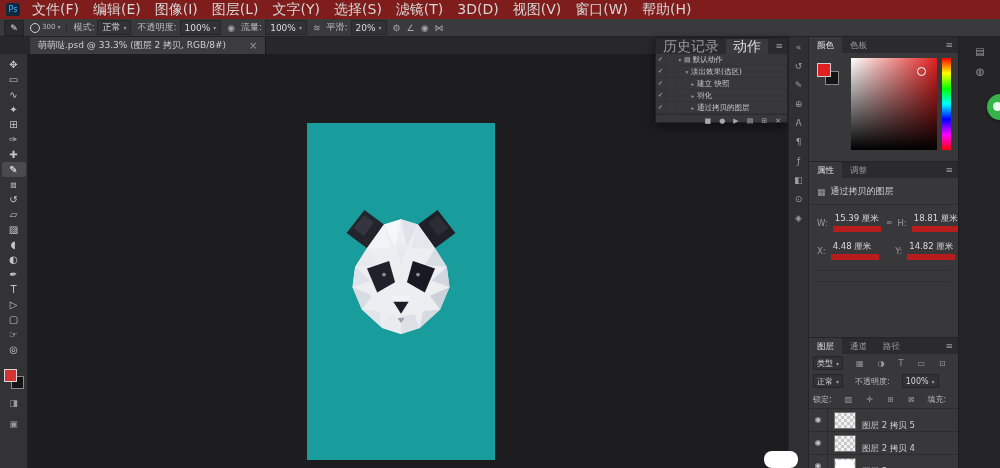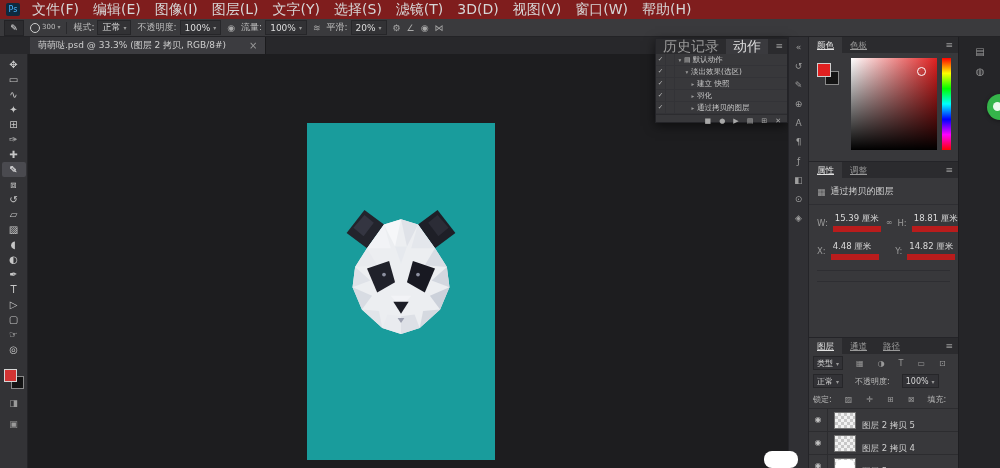--- a/index.html
+++ b/index.html
@@ -71,21 +71,21 @@
 
   
   #dockstrip{left:788px;top:37px;width:20px;height:431px;background:#303034;border-left:1px solid #242428;
     display:flex;flex-direction:column;align-items:center;padding-top:5px;gap:9px;box-sizing:border-box;}
   .dock-icon{font-size:9px;color:#9e9e9e;line-height:10px;}
 
   
   #panels{left:808px;top:37px;width:150px;height:431px;background:#38383b;border-left:1px solid #242428;
     box-sizing:border-box;}
   .panel-header{height:16px;background:#2b2b2e;display:flex;align-items:stretch;}
-  .ph-tab{padding:0 8px;font-size:8.5px;line-height:16px;color:#9a9a9a;white-space:nowrap;text-decoration:underline;}
+  .ph-tab{padding:0 8px;font-size:8.5px;line-height:16px;color:#9a9a9a;white-space:nowrap;}
   .ph-tab.active{background:#38383b;color:#e2e2e2;}
   .ph-menu{margin-left:auto;color:#999;font-size:9px;line-height:16px;padding-right:5px;}
 
   #color-panel{position:relative;height:124px;}
   .color-fgbg{position:absolute;left:8px;top:26px;width:22px;height:22px;}
   .cp-bg{position:absolute;right:0;bottom:0;width:12px;height:12px;background:#121212;border:1px solid #8a8a8a;}
   .cp-fg{position:absolute;left:0;top:0;width:12px;height:12px;border:1px solid #cfcfcf;}
   .color-grad{position:absolute;left:42px;top:21px;width:86px;height:92px;
     background:linear-gradient(to top,#000,rgba(0,0,0,0)),linear-gradient(to right,#fff,#e02020);}
   .grad-marker{position:absolute;right:11px;top:9px;width:7px;height:7px;border:1px solid #fff;border-radius:50%;}

